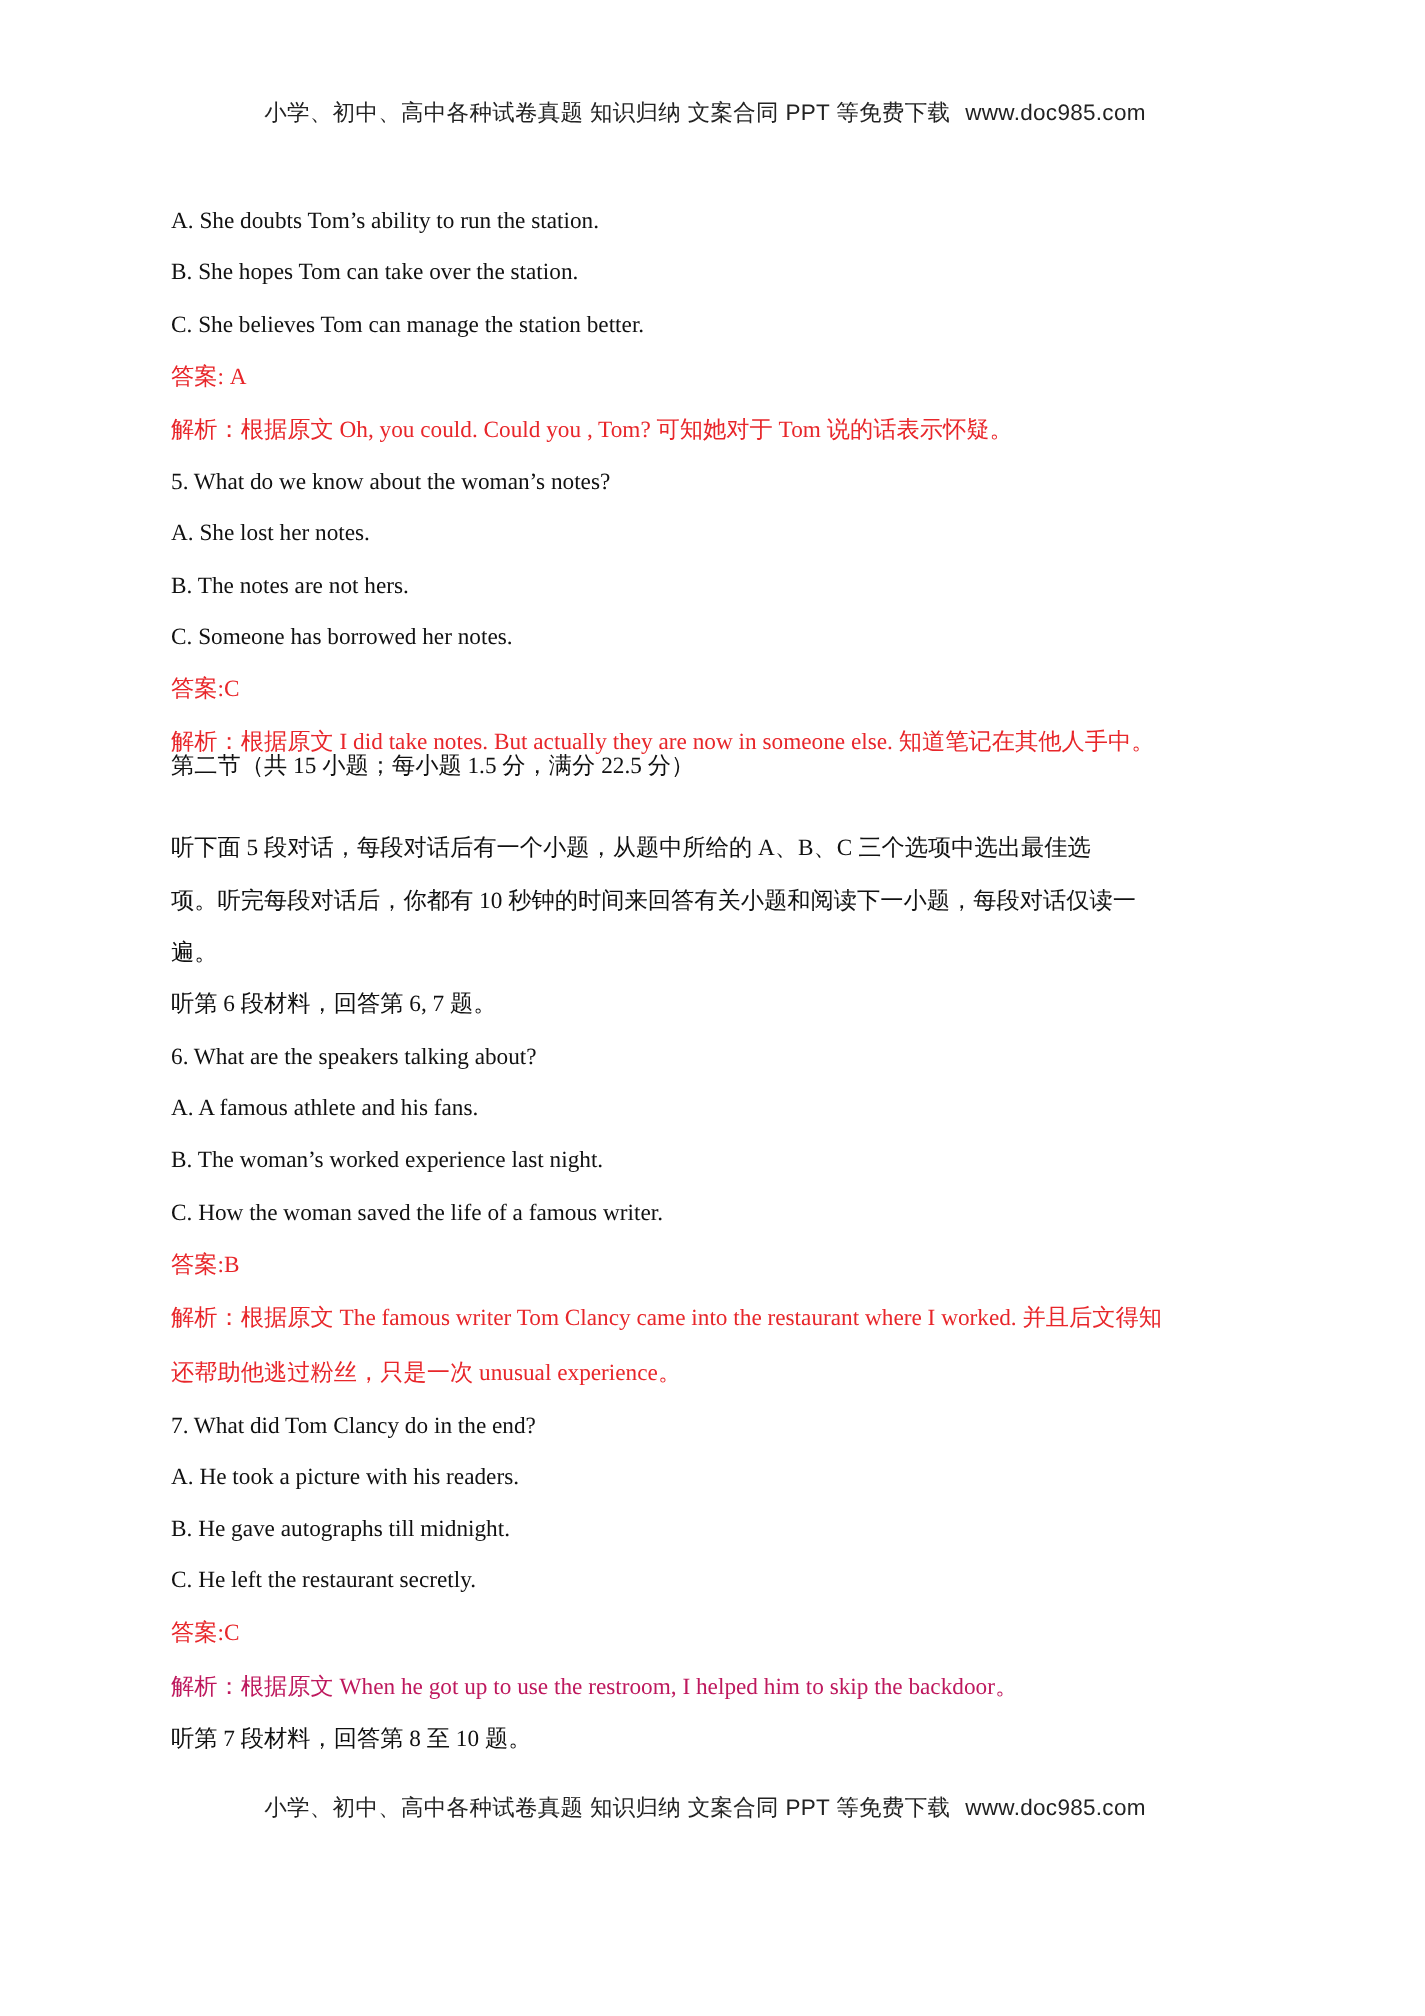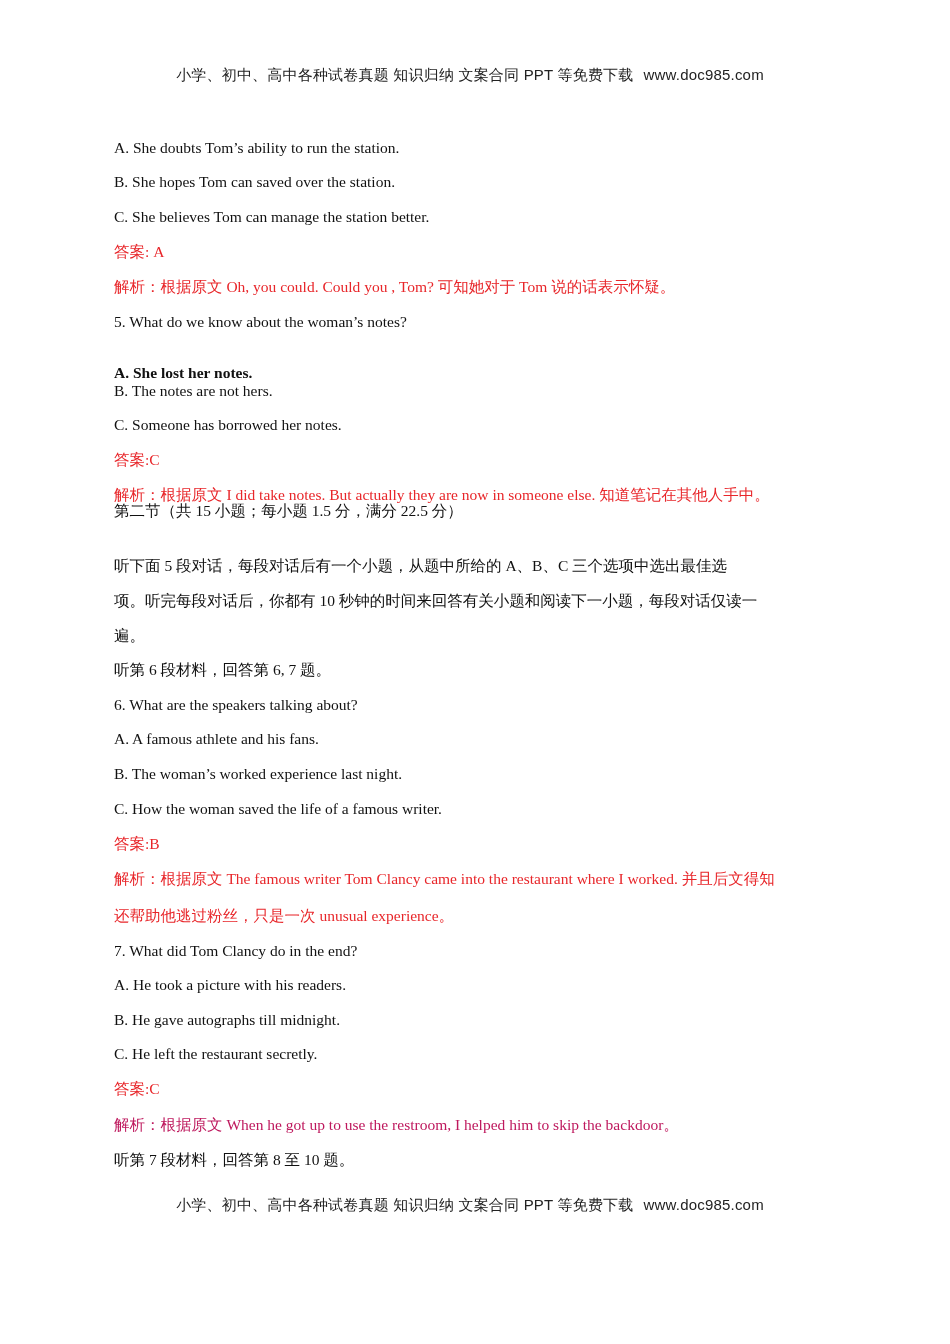--- a/index.html
+++ b/index.html
@@ -46,26 +46,26 @@
   </style>
 </head>
 <body>
 
 <div class="banner top">
   <span>小学、初中、高中各种试卷真题 知识归纳 文案合同 PPT 等免费下载</span><span class="site">www.doc985.com</span>
 </div>
 
 <div class="content" id="content">
     <div class="line" style="top: 138px;">A. She doubts Tom’s ability to run the station.</div>
-    <div class="line" style="top: 172px;">B. She hopes Tom can saved over the station.</div>
+    <div class="line" style="top: 172px;">B. She hopes Tom can take over the station.</div>
     <div class="line" style="top: 207px;">C. She believes Tom can manage the station better.</div>
     <div class="line red" style="top: 242px; color: rgb(232, 38, 42);">答案: A</div>
     <div class="line red" style="top: 277px; color: rgb(232, 38, 42);">解析：根据原文 Oh, you could. Could you , Tom? 可知她对于 Tom 说的话表示怀疑。</div>
     <div class="line" style="top: 312px; text-align: right;">5. What do we know about the woman’s notes?</div>
-    <div class="line" style="top: 363px; font-weight: bold;">A. She lost her notes.</div>
+    <div class="line" style="top: 346px;">A. She lost her notes.</div>
     <div class="line" style="top: 381px;">B. The notes are not hers.</div>
     <div class="line" style="top: 415px;">C. Someone has borrowed her notes.</div>
     <div class="line red" style="top: 450px; color: rgb(232, 38, 42);">答案:C</div>
     <div class="line red" style="top: 485px; color: rgb(232, 38, 42);">解析：根据原文 I did take notes. But actually they are now in someone else. 知道笔记在其他人手中。</div>
     <div class="line" style="top: 501px;">第二节（共 15 小题；每小题 1.5 分，满分 22.5 分）</div>
     <div class="line" style="top: 556px;">听下面  5 段对话，每段对话后有一个小题，从题中所给的  A、B、C 三个选项中选出最佳选</div>
     <div class="line" style="top: 591px;">项。听完每段对话后，你都有  10 秒钟的时间来回答有关小题和阅读下一小题，每段对话仅读一</div>
     <div class="line" style="top: 626px;">遍。</div>
     <div class="line" style="top: 660px;">听第  6 段材料，回答第  6, 7 题。</div>
     <div class="line" style="top: 695px;">6. What are the speakers talking about?</div>

